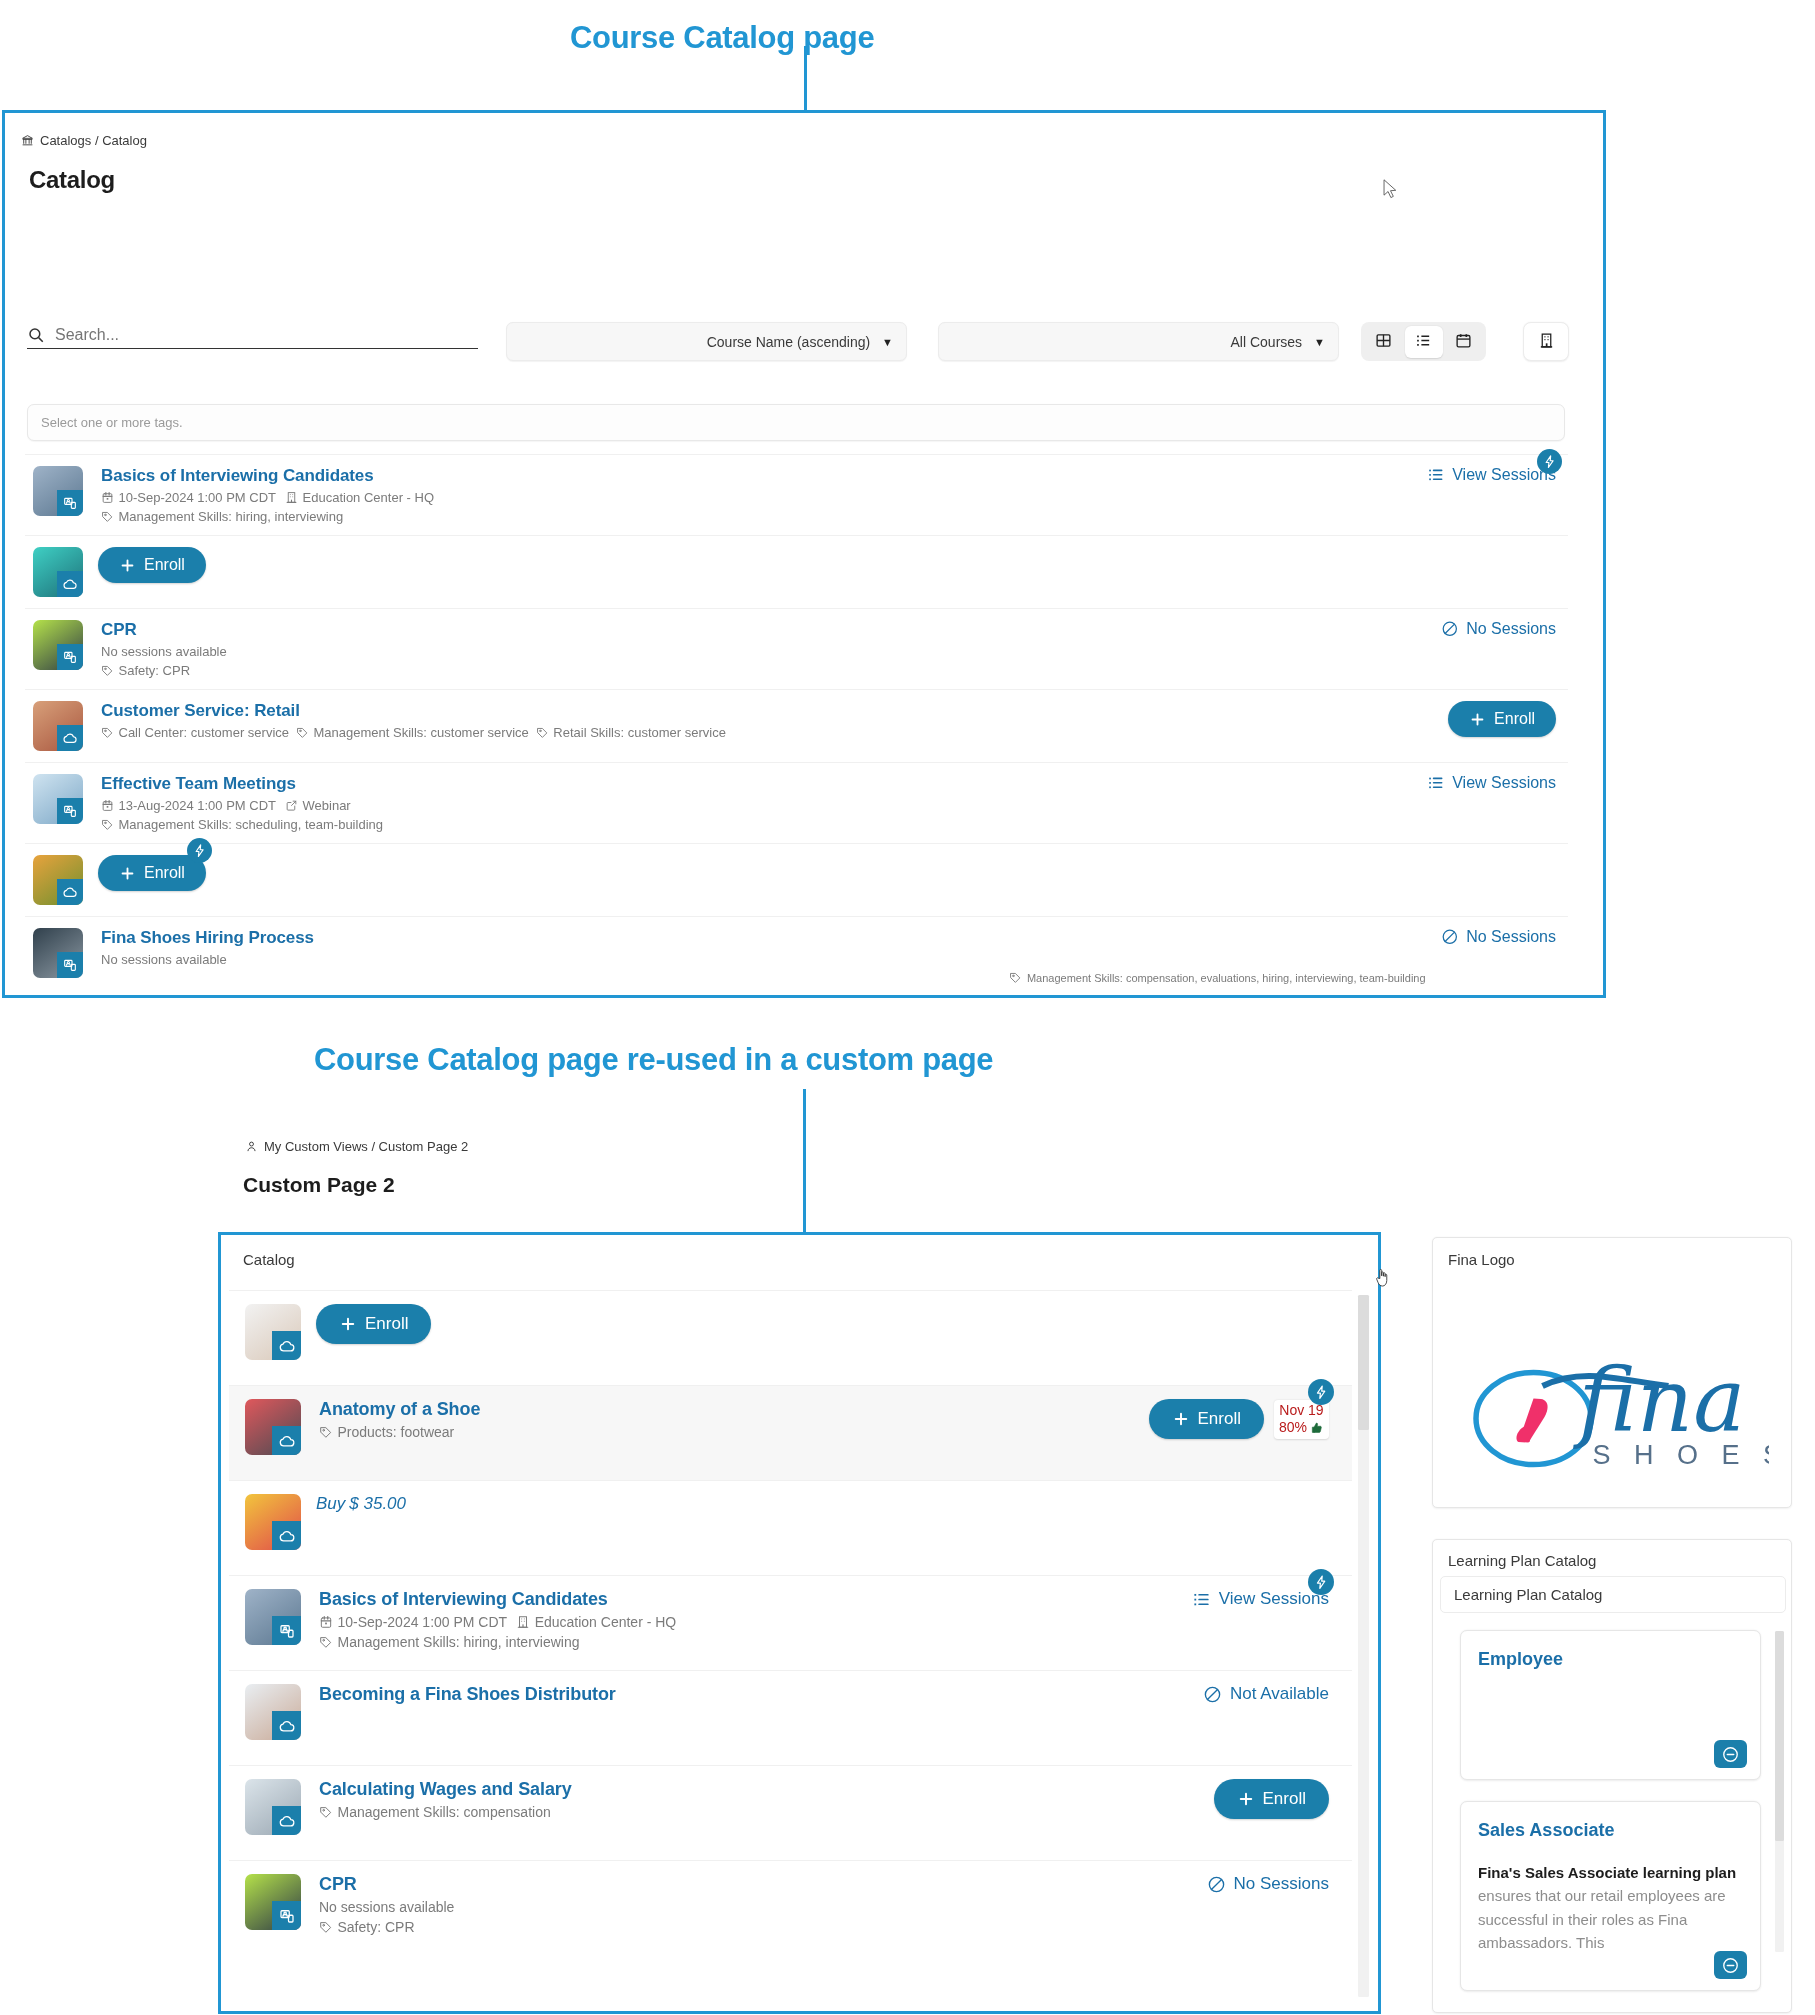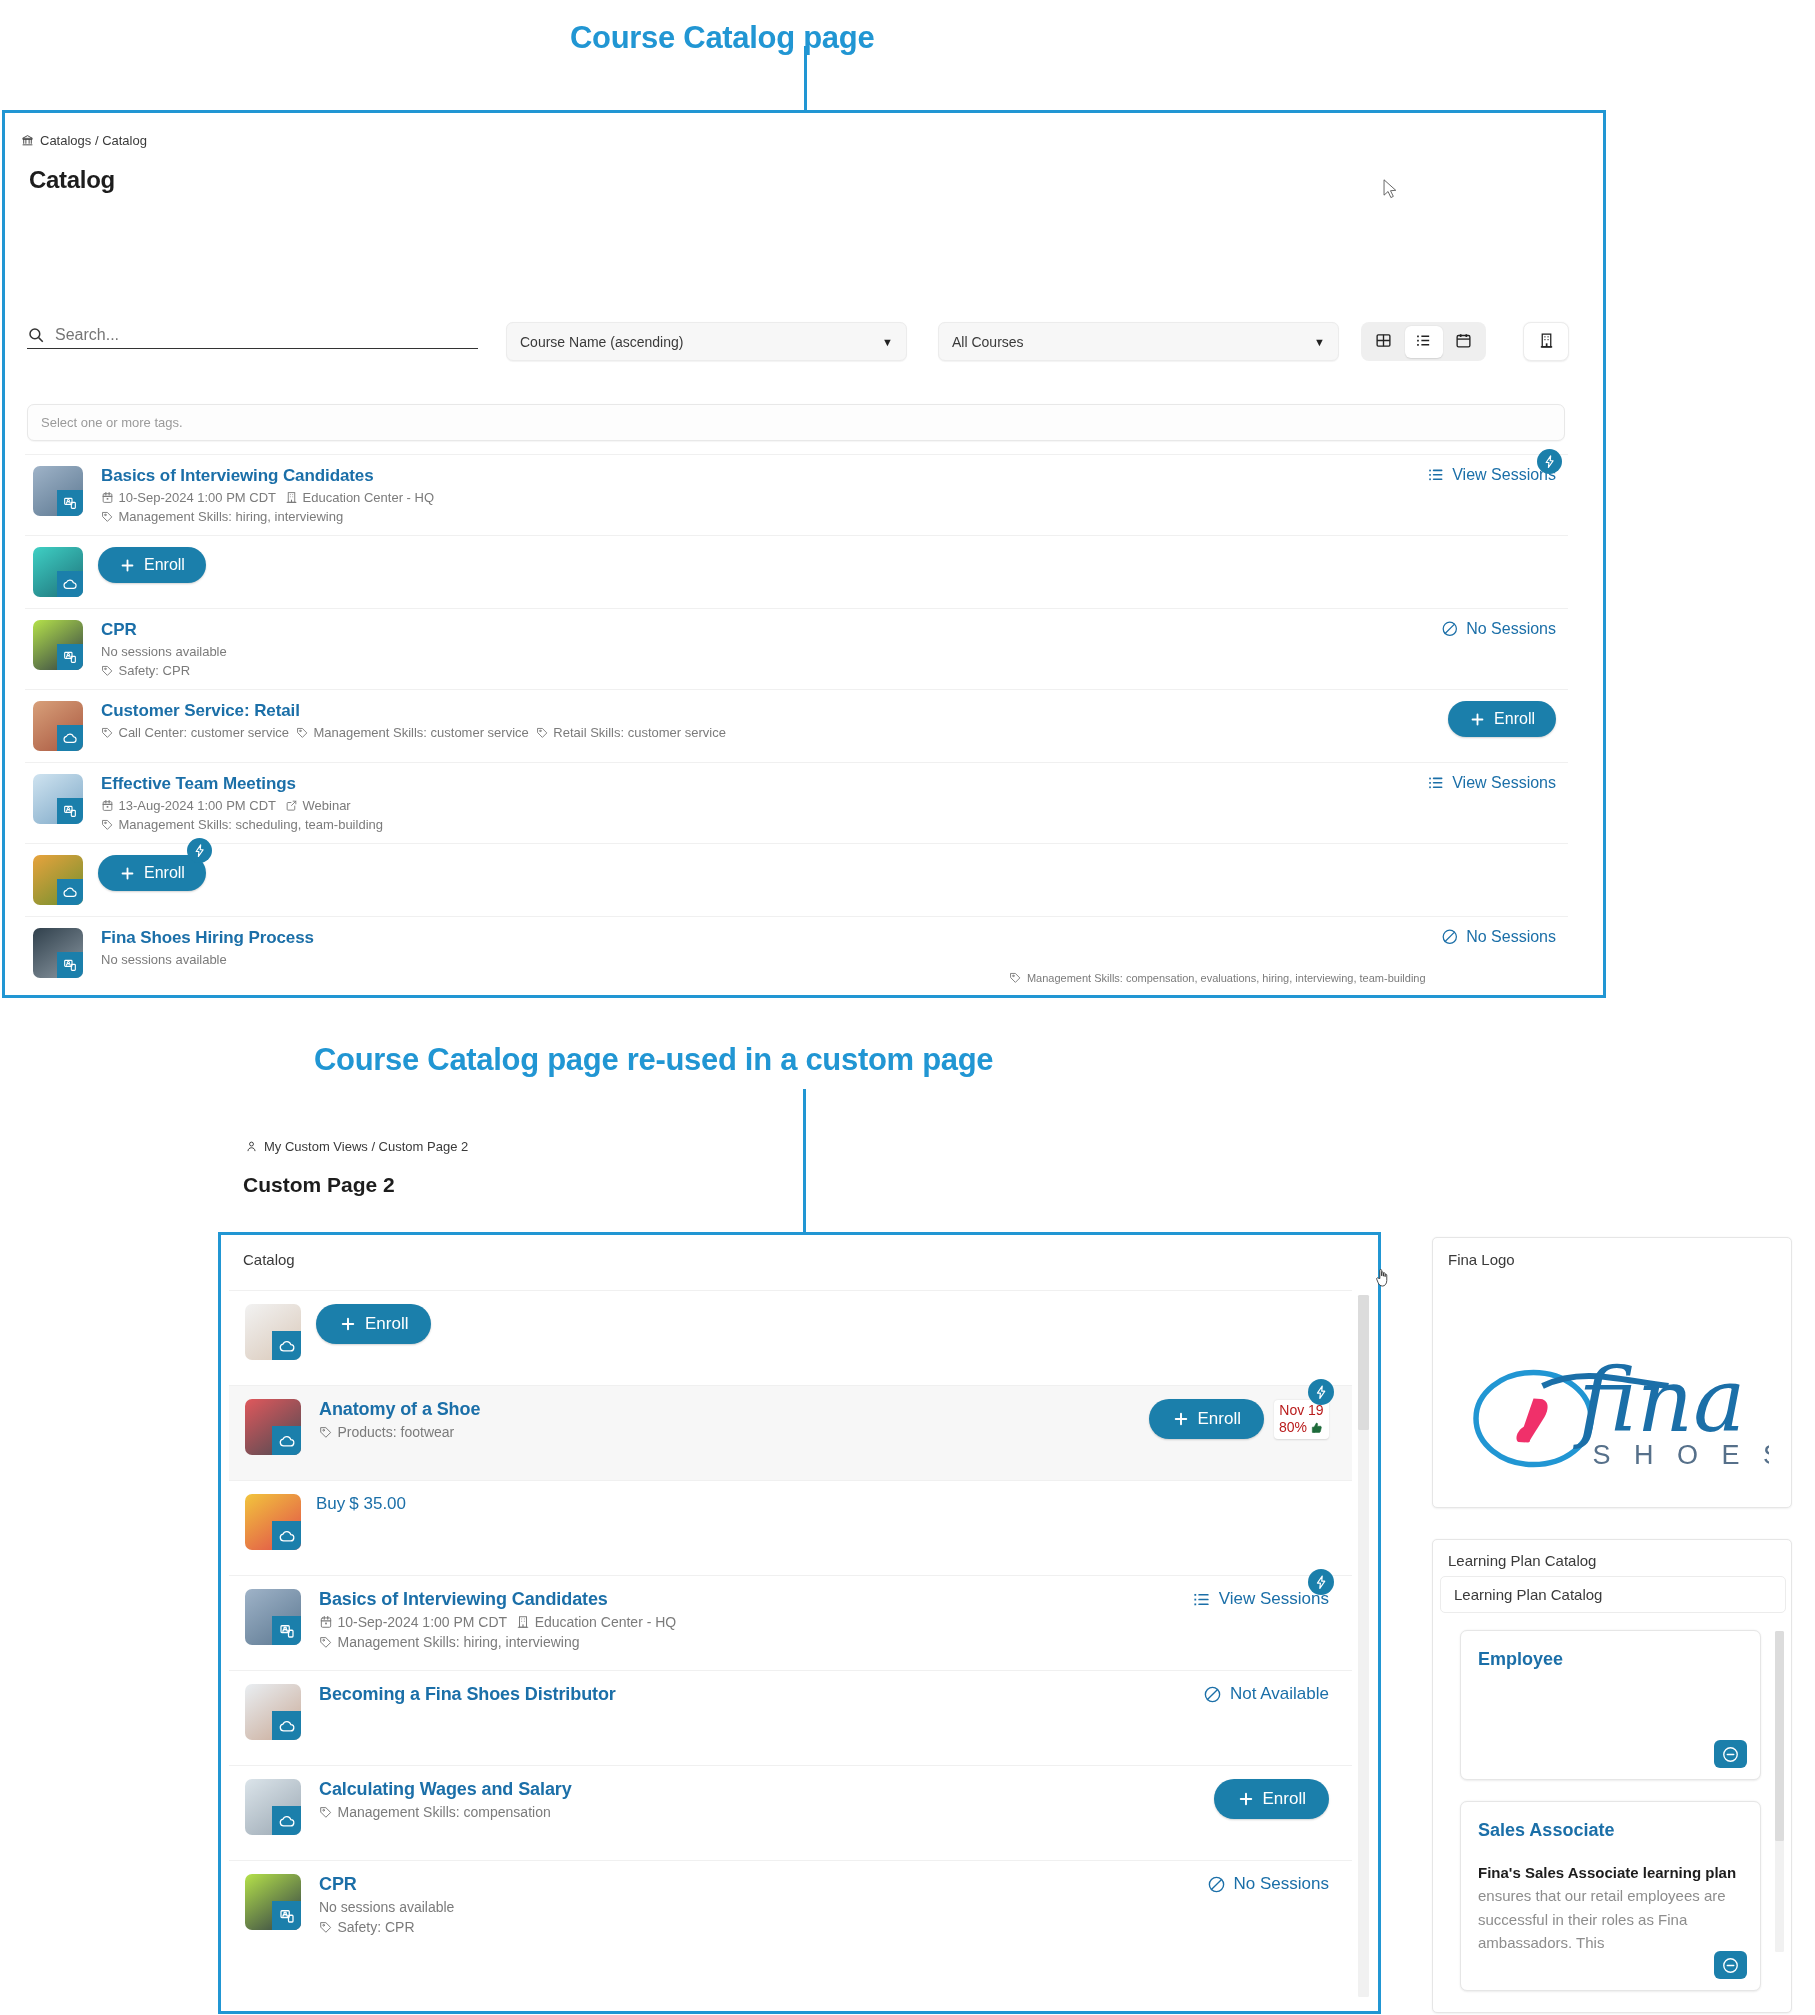--- a/index.html
+++ b/index.html
@@ -53,21 +53,21 @@
     border: none; outline: none; background: transparent;
     font-size: 16px; color: #9a9a9a;
     font-family: "Liberation Sans", sans-serif;
     width: 391px;
   }
   .select-box {
     background: #f7f7f7;
     border: 0.5px solid #ececec;
     border-radius: 7px;
     height: 39px;
-    display: flex; align-items: center; justify-content: space-between;
+    display: flex; align-items: center; justify-content: flex-end;
     padding: 0 13px;
     font-size: 14px; color: #3a3a3a;
     box-shadow: 0 0.5px 1px rgba(0,0,0,0.05);
   }
   .select-box .caret { font-size: 11px; color: #222; margin-left: 12px; }
 
   .viewgroup {
     background: #efefef; border-radius: 8px;
     display: flex; align-items: center; padding: 3.5px;
     gap: 2px;
@@ -686,21 +686,21 @@
             <div class="photo" style="background: linear-gradient(145deg, rgb(242, 197, 61) 0%, rgb(224, 74, 74) 100%);"></div>
             <div class="typebadge" style="width: 29px; height: 29px;">
               <span style="display: inline-flex; align-items: center; flex: 0 0 auto;">
                 <svg xmlns="http://www.w3.org/2000/svg" width="18" height="18" viewBox="0 0 24 24" fill="none" stroke="#ffffff" stroke-width="1.7" stroke-linecap="round">
                   <path d="M7.5 18.5h9.2a4.2 4.2 0 0 0 .4-8.4A5.6 5.6 0 0 0 6.6 9.6 4.5 4.5 0 0 0 7.5 18.5z"></path>
                 </svg>
               </span>
             </div>
           </div>
           <div style="position: relative; display: flex; align-items: center; gap: 10px; flex: 0 0 auto; margin-left: 15px;">
-            <span class="pricetag" style="font-size: 17px; display: inline-flex; align-items: center; gap: 4px;">
+            <span class="pricetag" style="font-size: 17px; display: inline-flex; align-items: center; gap: 4px; font-style: italic;">
               <span>Buy</span>
               <span>$ 35.00</span>
             </span>
           </div>
         </div>
         <div class="course-row" style="min-height: 95px; padding: 13px 23px 13px 16px;">
           <div class="thumb" style="width: 56px; height: 56px;">
             <div class="photo" style="background: linear-gradient(145deg, rgb(159, 179, 200) 0%, rgb(91, 119, 144) 100%);"></div>
             <div class="typebadge" style="width: 29px; height: 29px;">
               <span style="display: inline-flex; align-items: center; flex: 0 0 auto;">

